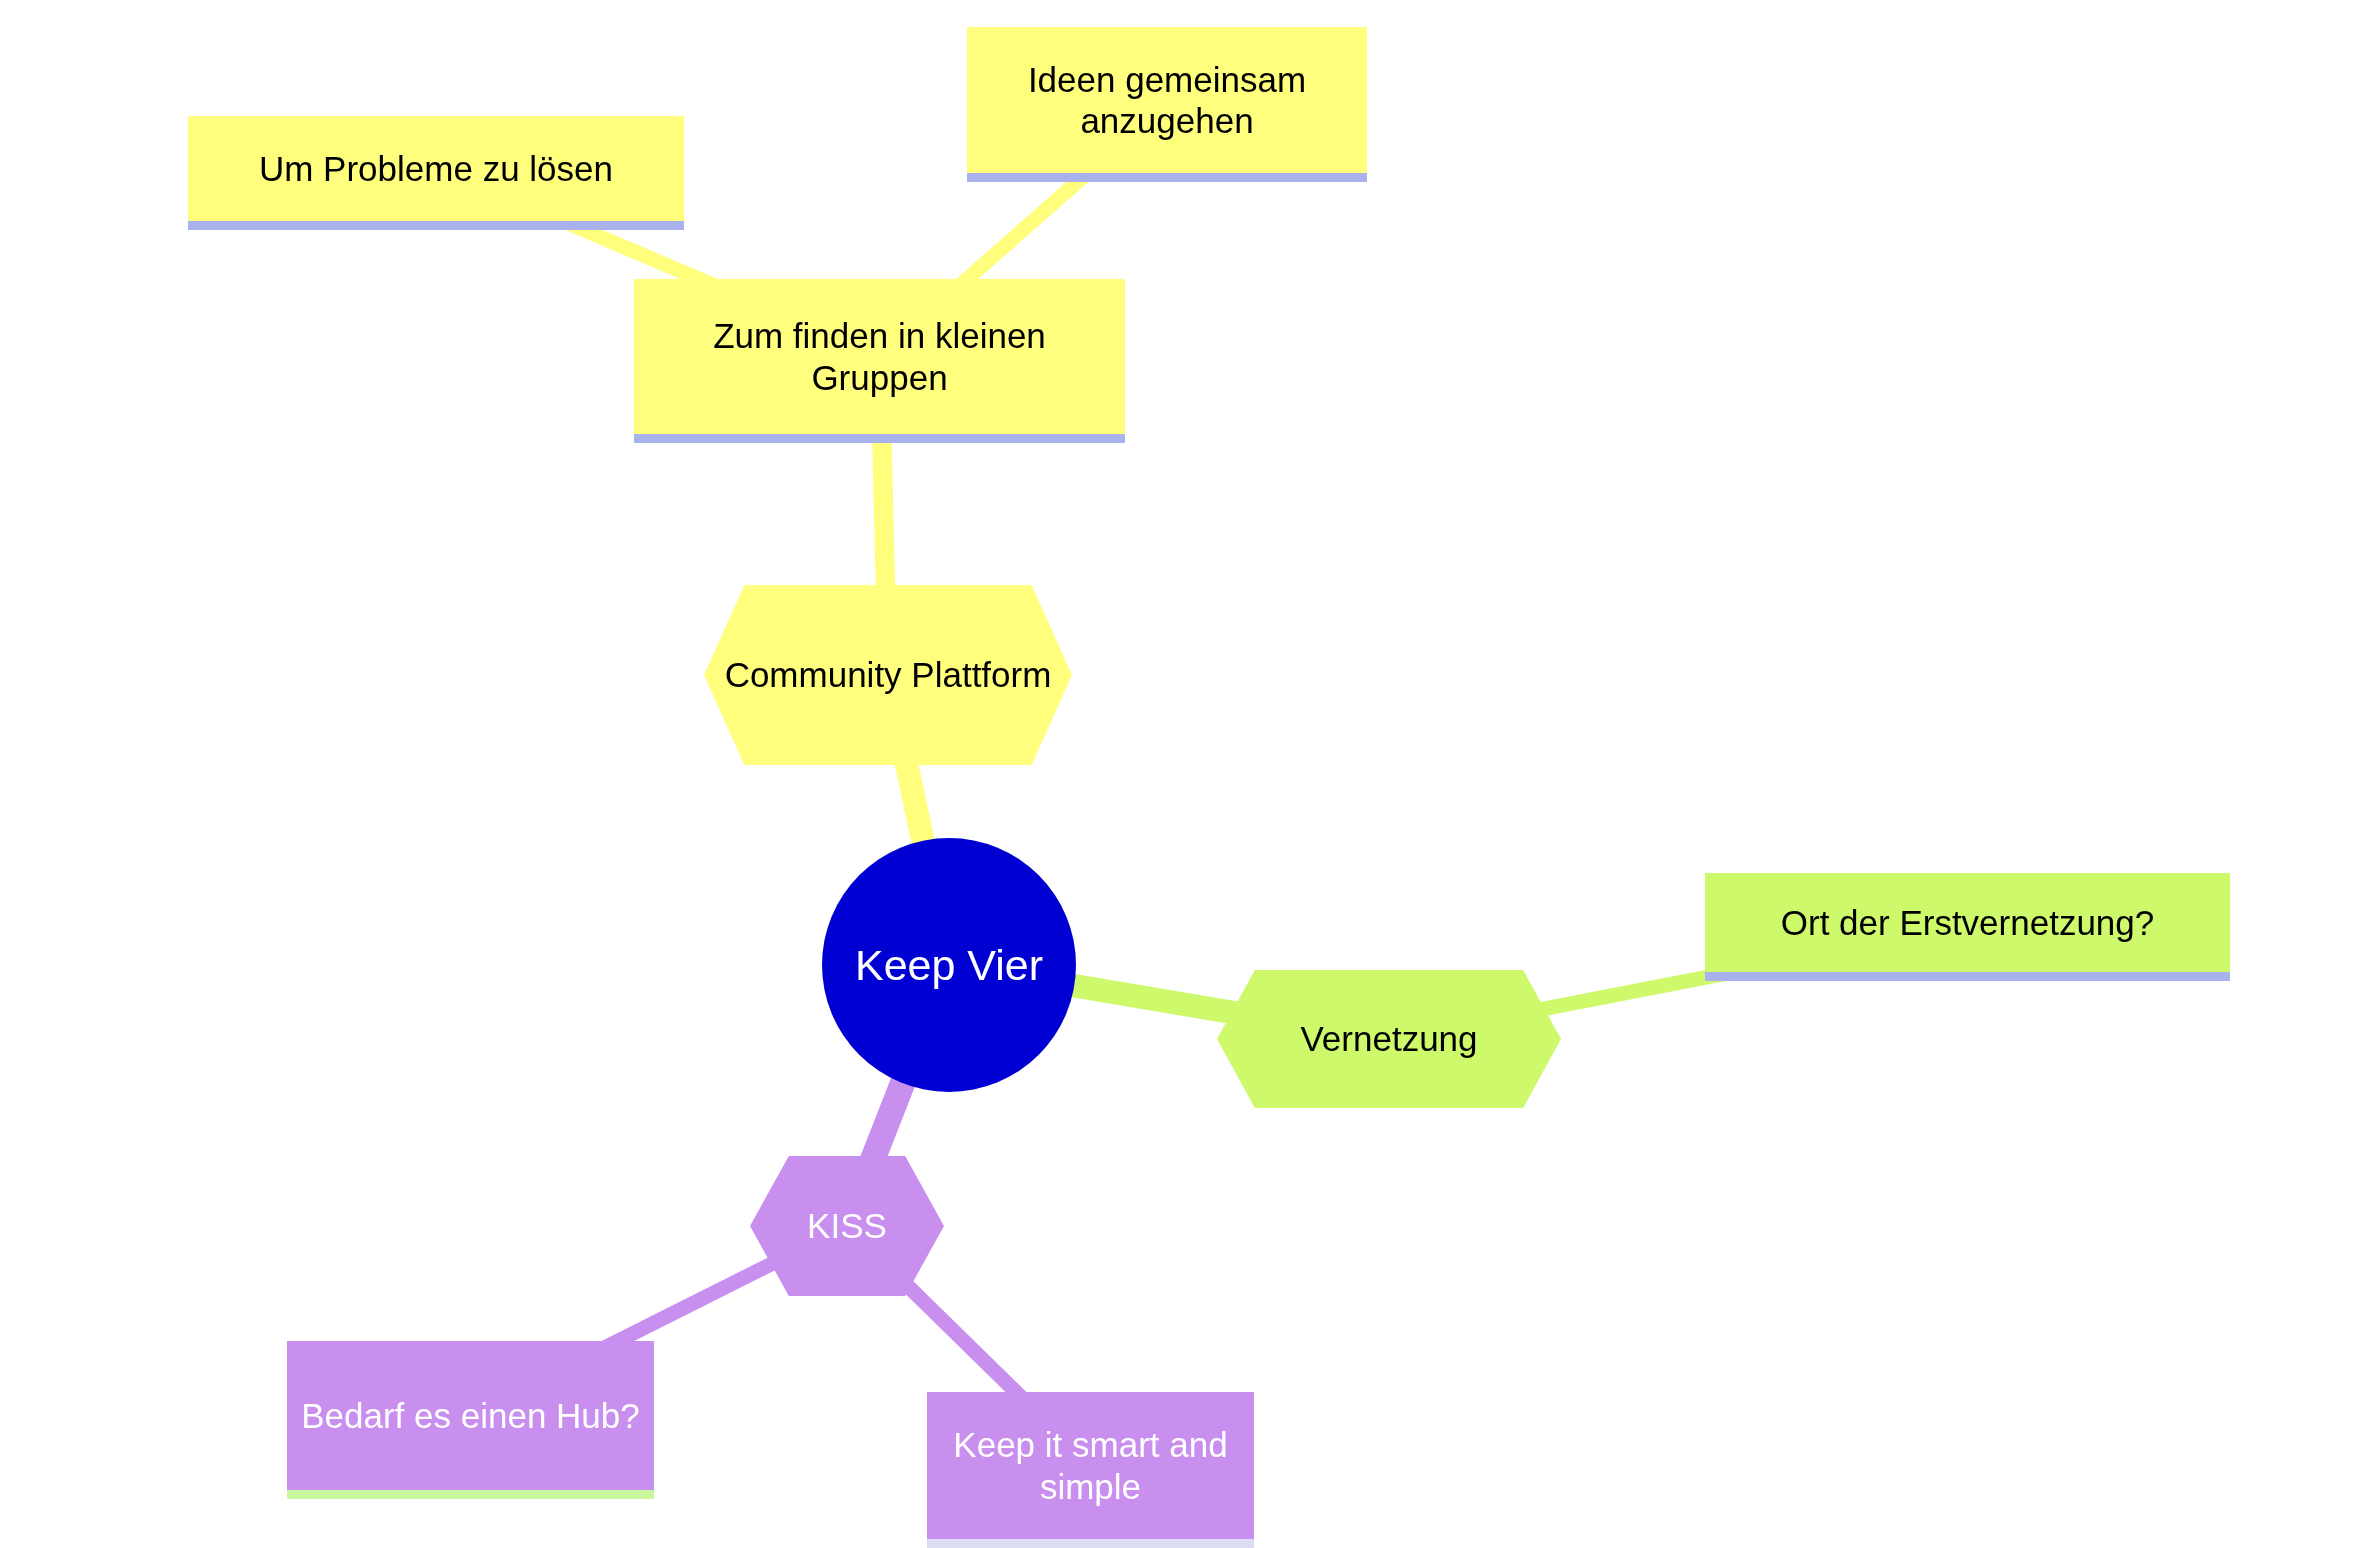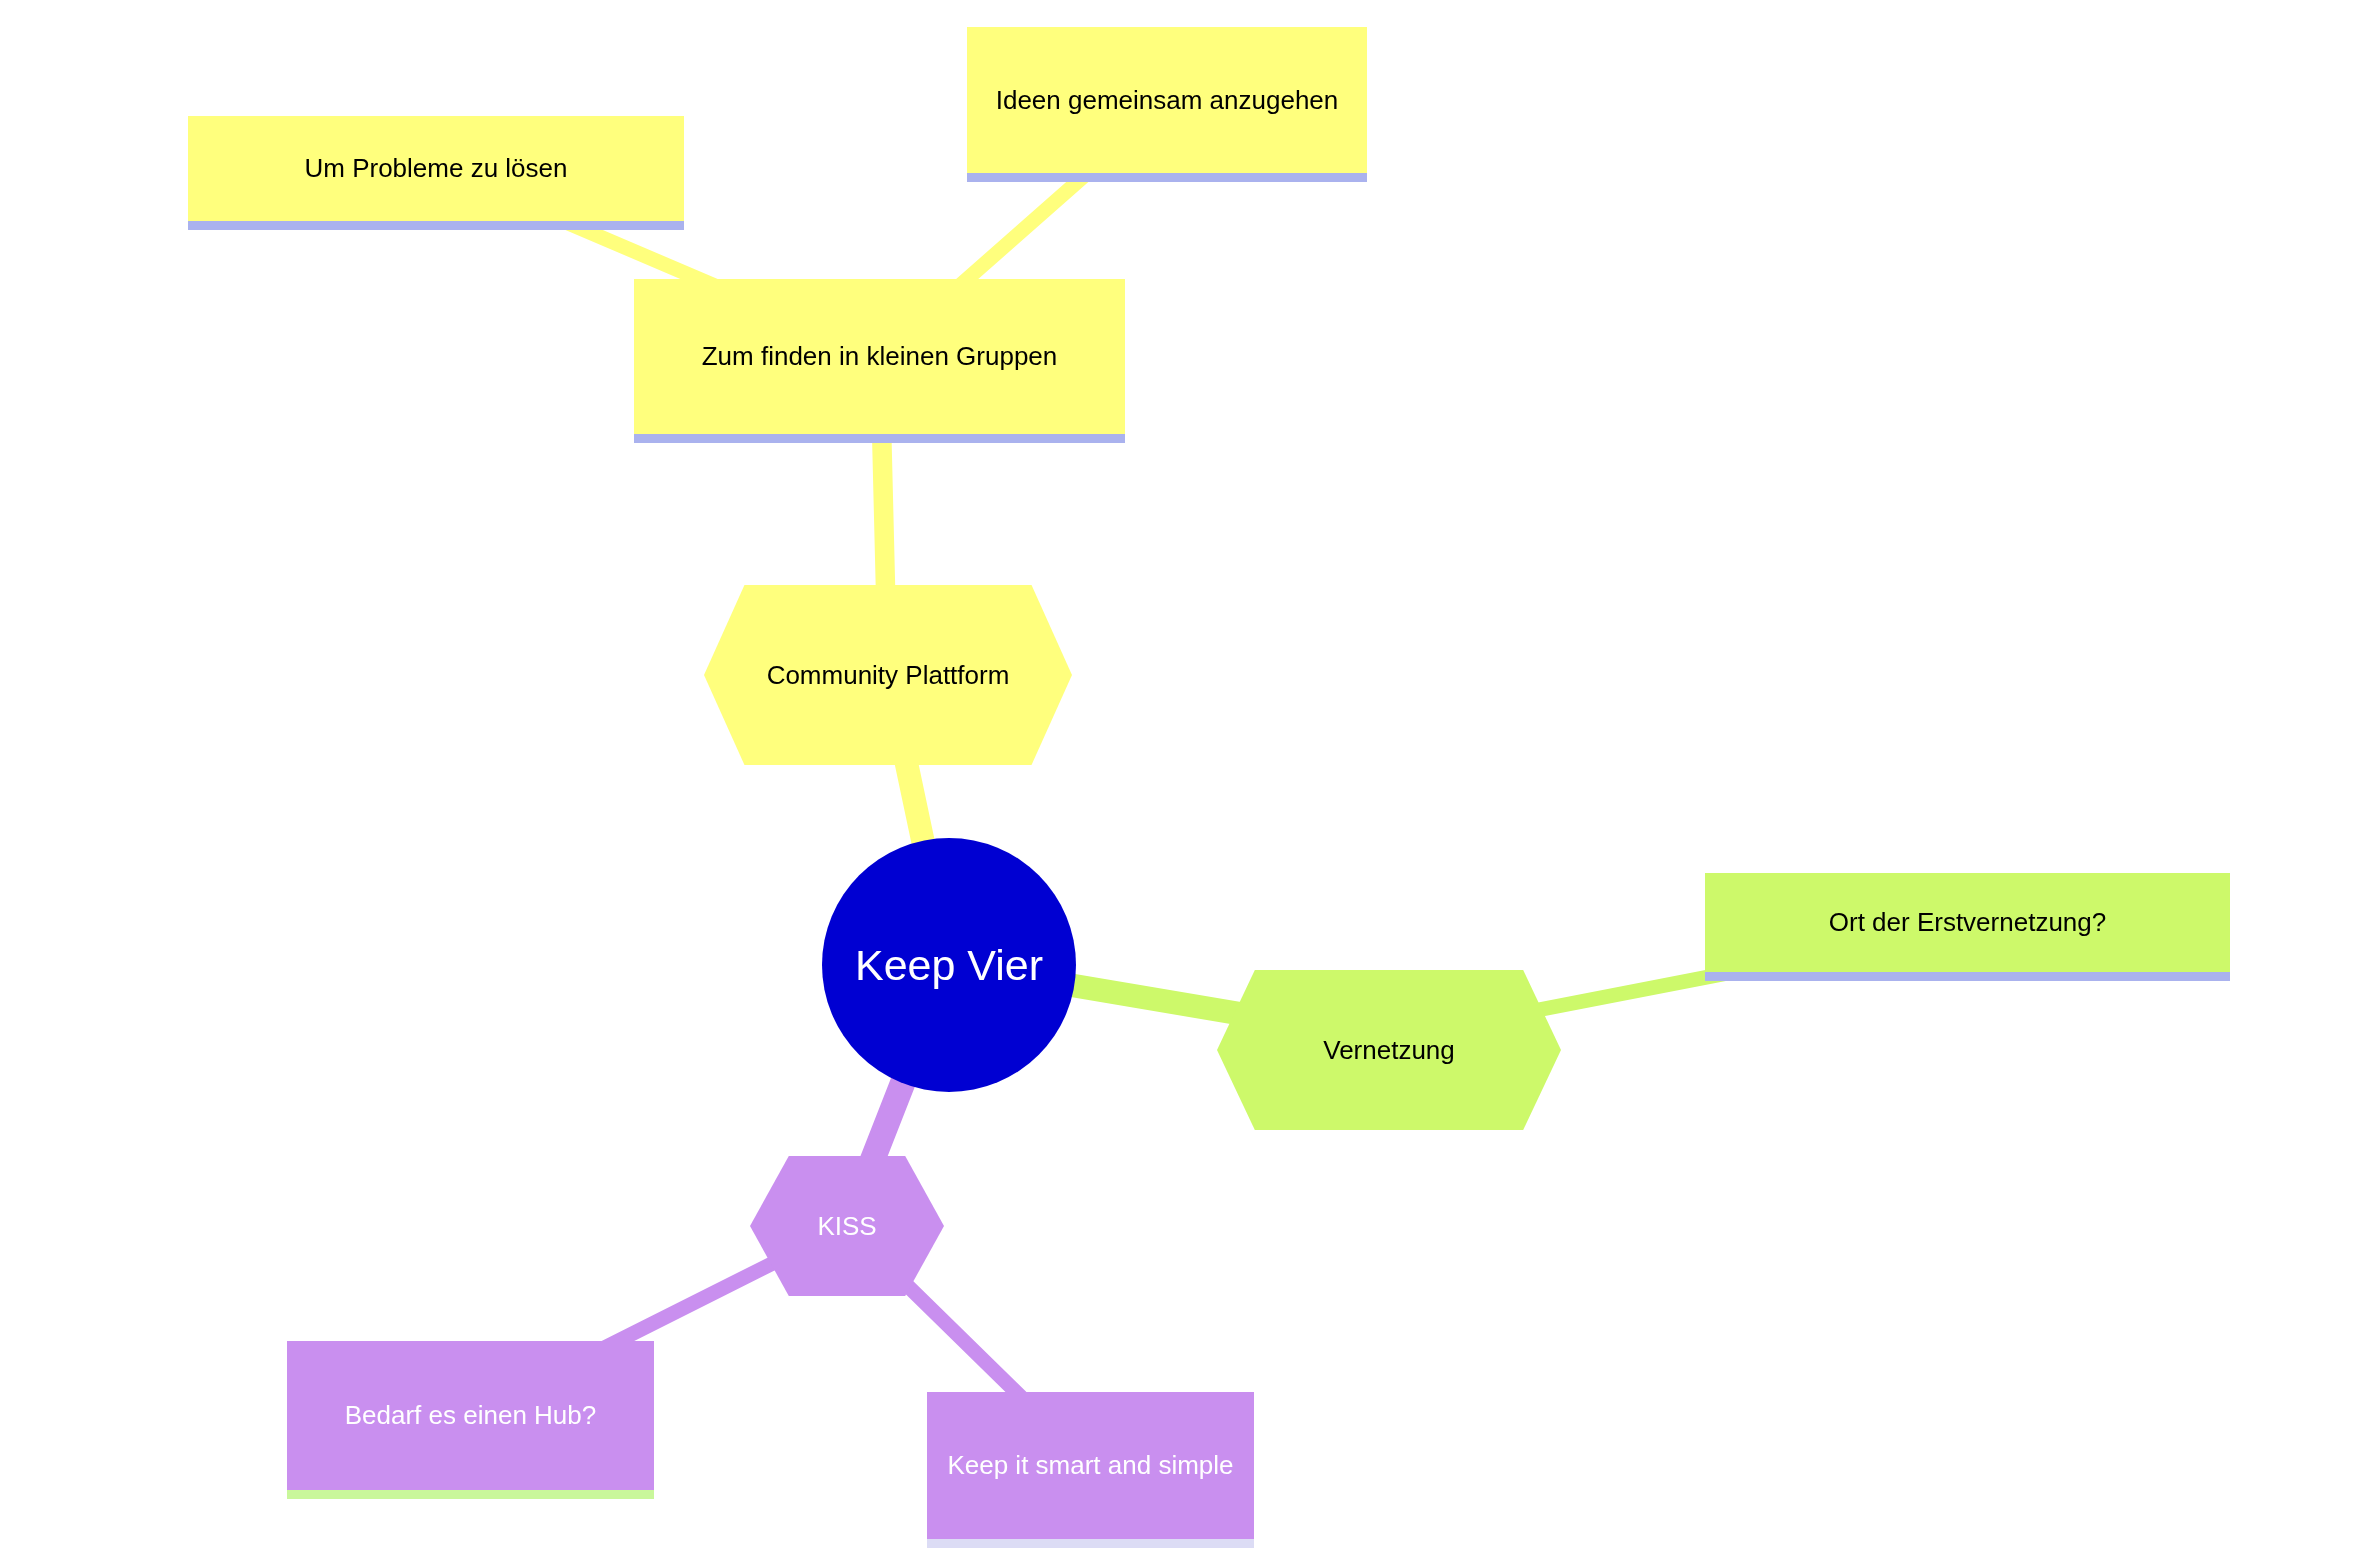--- a/index.html
+++ b/index.html
@@ -22,21 +22,21 @@
     height: 1549px;
     z-index: 1;
   }
   .node {
     position: absolute;
     z-index: 2;
     display: flex;
     align-items: center;
     justify-content: center;
     text-align: center;
-    font-size: 26px;
+    font-size: 35px;
     line-height: 1.18;
     color: #000000;
     box-sizing: border-box;
     cursor: pointer;
   }
   .node span { display: block; padding: 0 13.7px; }
 
   
   .node-root {
     left: 822px; top: 838px;
@@ -52,21 +52,21 @@
   .hex-wide  { clip-path: polygon(0 50%, 11% 0, 89% 0, 100% 50%, 89% 100%, 11% 100%); }
   .hex-narrow{ clip-path: polygon(0 50%, 20% 0, 80% 0, 100% 50%, 80% 100%, 20% 100%); text-align: center; }
 
   .node-community {
     left: 704px; top: 585px;
     width: 368px; height: 180px;
     background: #ffff7d;
   }
   .node-vernetzung {
     left: 1217px; top: 970px;
-    width: 344px; height: 160px;
+    width: 344px; height: 138px;
     background: #cdf96a;
   }
   .node-kiss {
     left: 750px; top: 1156px;
     width: 194px; height: 140px;
     background: #c98fef;
     color: #ffffff;
   }
 
   

